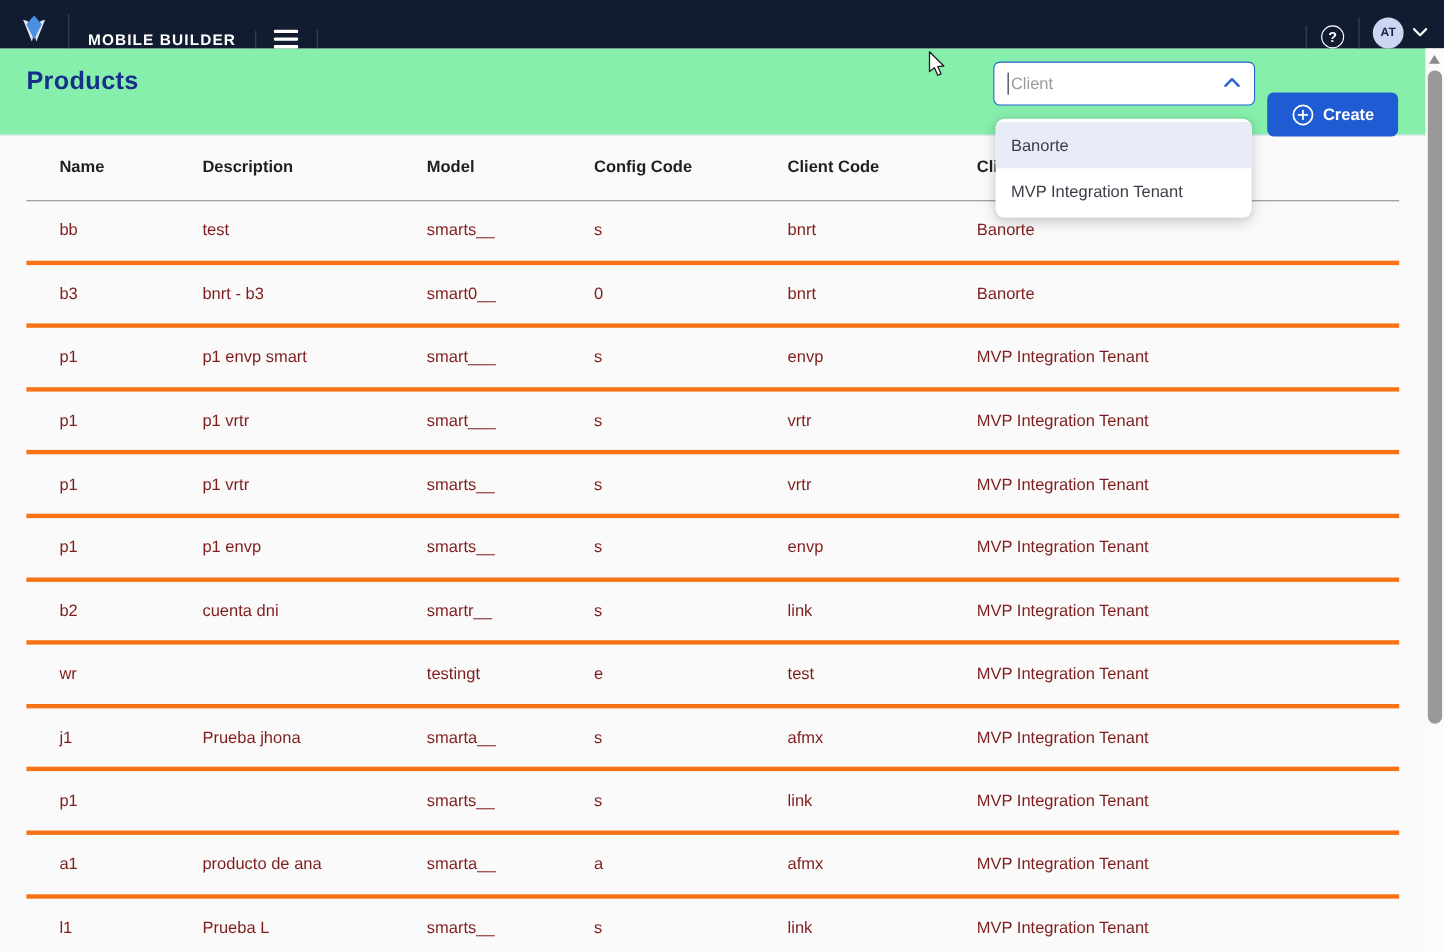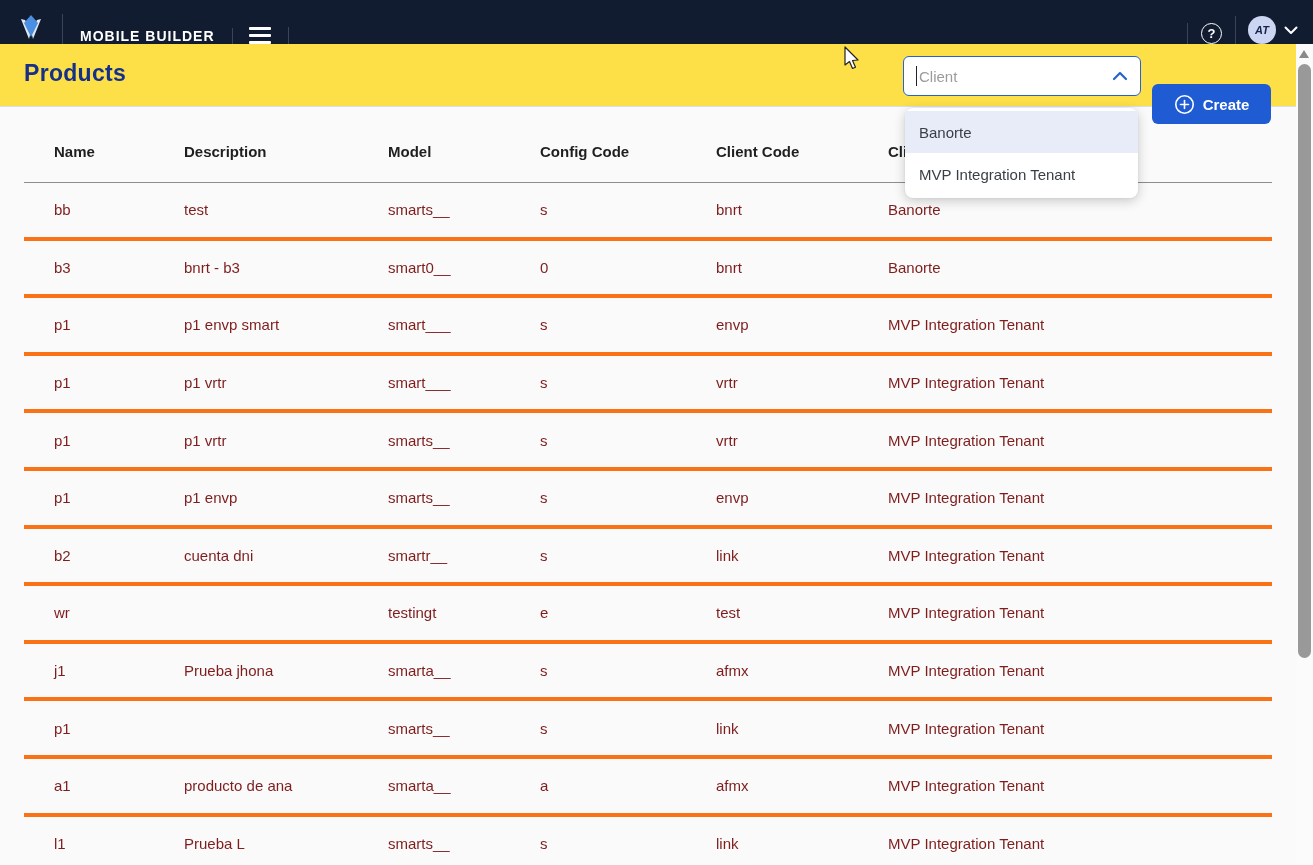--- a/index.html
+++ b/index.html
@@ -27,27 +27,27 @@
   .nav-help { width: 48px; border-left: 1px solid #39455c; cursor: pointer; }
   .help-circle {
     width: 21px; height: 21px; border: 1.6px solid #ffffff; border-radius: 50%;
     display: flex; align-items: center; justify-content: center;
     color: #ffffff; font-size: 13px; font-weight: bold;
   }
   .nav-account { border-left: 1px solid #39455c; padding: 0 15px 0 12px; gap: 8px; cursor: pointer; }
   .avatar {
     width: 28px; height: 28px; border-radius: 50%; background: #ccd6f3;
     display: flex; align-items: center; justify-content: center;
-    font-size: 11px; font-weight: bold; color: #16244a; font-style: italic;
+    font-size: 11px; font-weight: bold; color: #16244a;
   }
 
   
   .page-header {
-    position: absolute; top: 44px; left: 0; width: 1296px; height: 63px;
-    background: #fde047; border-bottom: 1px solid #d8deec; z-index: 5;
+    position: absolute; top: 44px; left: 0; width: 1296px; height: 79px;
+    background: #86efac; border-bottom: 1px solid #d8deec; z-index: 5;
   }
   .page-title {
     position: absolute; left: 24px; top: 16px;
     font-size: 23px; font-weight: bold; color: #16308a; letter-spacing: 0.3px;
   }
   .client-select {
     position: absolute; left: 903px; top: 12px; width: 238px; height: 40px;
     background: #ffffff; border: 1.5px solid #2563d0; border-radius: 6px;
     display: flex; align-items: center; padding: 0 12px; cursor: text;
   }

